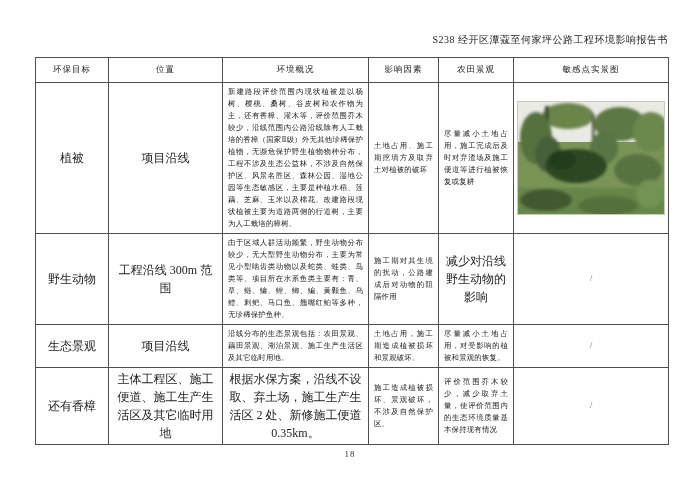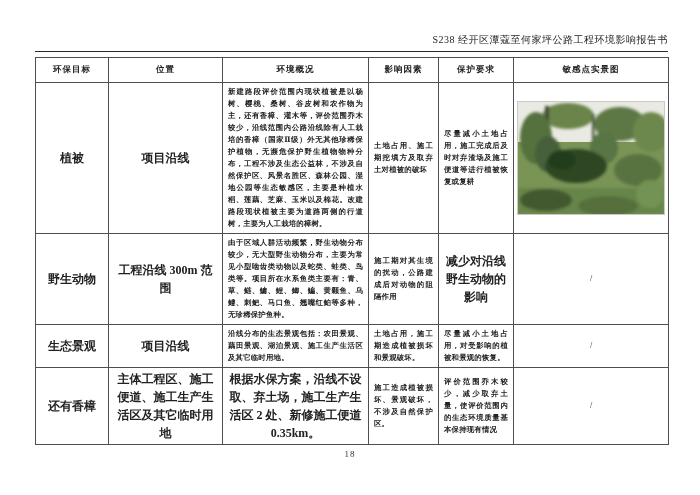--- a/index.html
+++ b/index.html
@@ -4,33 +4,33 @@
 <style>
   html,body{margin:0;padding:0;}
   body{
     width:700px;height:495px;background:#ffffff;position:relative;
     font-family:"Liberation Serif","DejaVu Serif",serif;color:#1c1c1c;
     overflow:hidden;
   }
   .doc-header{
     position:absolute;top:33px;left:35px;width:633px;
     text-align:right;font-size:10px;letter-spacing:.5px;
-    padding-bottom:4px;border-bottom:1.6px solid #2b2b2b;
+    padding-bottom:10px;border-bottom:1.6px solid #2b2b2b;
     color:#222;white-space:nowrap;
   }
   table.eco{
     position:absolute;top:57px;left:35px;width:633px;
     border-collapse:collapse;table-layout:fixed;
     border:1.5px solid #3f3f3f;
   }
   .eco th,.eco td{
     border:1px solid #4f4f4f;
     vertical-align:middle;text-align:center;
     padding:2px 3px;overflow:hidden;
-    font-weight:bold;color:#222;
+    font-weight:normal;color:#222;
   }
   .eco th{font-size:8.5px;height:20px;letter-spacing:1px;}
   td.ctr{font-size:12px;line-height:1.5;padding:2px 4px;}
   td.para{
     text-align:justify;text-justify:inter-character;
     font-size:7.4px;line-height:1.62;padding:3px 5px;
     letter-spacing:.2px;
     margin-top:36px;
   }
   td.slash{font-size:8px;color:#555;}
@@ -60,21 +60,21 @@
     <col style="width:70px">
       <col style="width:75px">
       <col style="width:155px">
   </colgroup>
   <thead>
     <tr style="height:24px;">
       <th>环保目标</th>
       <th>位置</th>
       <th>环境概况</th>
       <th>影响因素</th>
-      <th>保护要求</th>
+      <th>农田景观</th>
       <th>敏感点实景图</th>
     </tr>
   </thead>
   <tbody>
     <tr style="height:121px;">
       <td class="ctr">植被</td>
       <td class="ctr">项目沿线</td>
       <td class="para">新建路段评价范围内现状植被是以杨树、樱桃、桑树、谷皮树和农作物为主，还有香樟、灌木等，评价范围乔木较少，沿线范围内公路沿线除有人工栽培的香樟（国家Ⅱ级）外无其他珍稀保护植物，无濒危保护野生植物物种分布，工程不涉及生态公益林，不涉及自然保护区、风景名胜区、森林公园、湿地公园等生态敏感区，主要是种植水稻、莲藕、芝麻、玉米以及棉花。改建路段现状植被主要为道路两侧的行道树，主要为人工栽培的樟树。</td>
       <td class="para">土地占用、施工期挖填方及取弃土对植被的破坏</td>
       <td class="para">尽量减小土地占用，施工完成后及时对弃渣场及施工便道等进行植被恢复或复耕</td>

